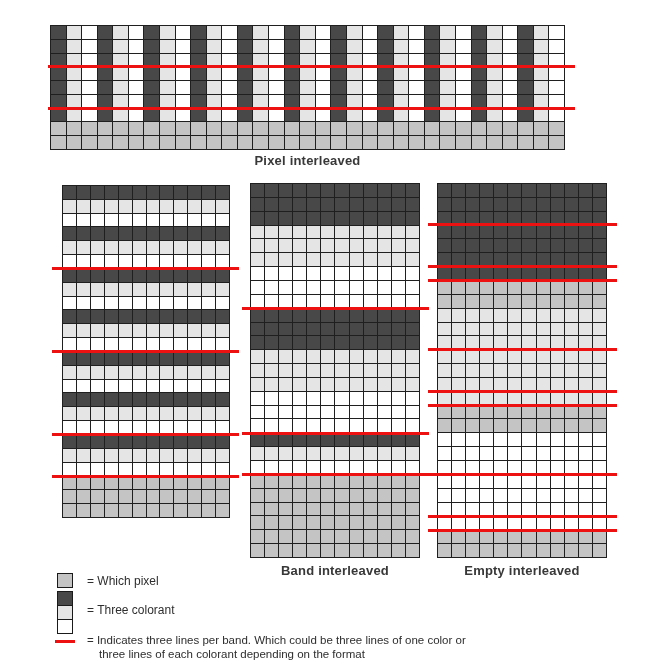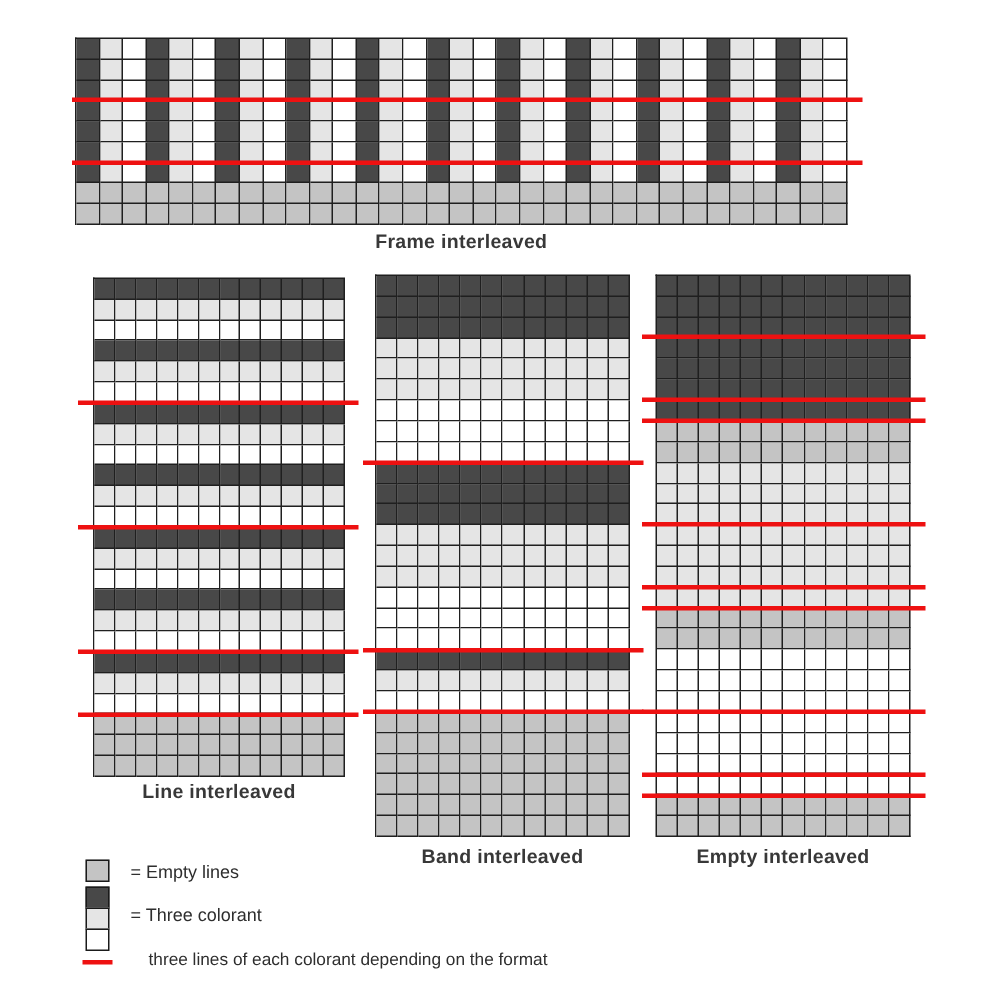--- a/index.html
+++ b/index.html
@@ -41,29 +41,30 @@
     position:absolute; width:20px; height:3px; background:var(--red);
   }
   .legend-note-line2{ padding-left:12px; }
 </style>
 </head>
 <body>
 
 <div id="canvas">
 
   <div class="legend-swatch" style="left:57px; top:573px; background:var(--empty);"></div>
-  <div class="legend-text" style="left:87px; top:574px;">= Empty lines</div>
+  <div class="legend-text" style="left:87px; top:574px;">= Which pixel</div>
 
   <div class="legend-swatch" style="left:57px; top:591px; background:var(--dark);"></div>
   <div class="legend-swatch" style="left:57px; top:605px; background:var(--light);"></div>
   <div class="legend-swatch" style="left:57px; top:619px; background:var(--white);"></div>
   <div class="legend-text" style="left:87px; top:603px;">= Three colorant</div>
 
   <div class="legend-red" style="left:55px; top:640px;"></div>
   <div class="legend-text" style="left:87px; top:634px; font-size:11.5px; line-height:13.5px; white-space:normal; width:560px;">
+    <div>= Indicates three lines per band. Which could be three lines of one color or</div>
     <div class="legend-note-line2">three lines of each colorant depending on the format</div>
   </div>
 <div class="grid-wrap" style="left: 50px; top: 25px; width: 515px; height: 125px;">
       <div class="cellgrid" style="grid-template-columns: repeat(33, 1fr); grid-template-rows: repeat(9, 1fr);">
         <div class="cell" style="background: rgb(72, 72, 72);"></div>
         <div class="cell" style="background: rgb(229, 229, 229);"></div>
         <div class="cell" style="background: rgb(255, 255, 255);"></div>
         <div class="cell" style="background: rgb(72, 72, 72);"></div>
         <div class="cell" style="background: rgb(229, 229, 229);"></div>
         <div class="cell" style="background: rgb(255, 255, 255);"></div>
@@ -355,21 +356,21 @@
         <div class="cell" style="background: rgb(196, 196, 196);"></div>
         <div class="cell" style="background: rgb(196, 196, 196);"></div>
         <div class="cell" style="background: rgb(196, 196, 196);"></div>
         <div class="cell" style="background: rgb(196, 196, 196);"></div>
         <div class="cell" style="background: rgb(196, 196, 196);"></div>
         <div class="cell" style="background: rgb(196, 196, 196);"></div>
       </div>
       <div class="redline" style="top: 40.1667px; left: -2px; width: 527px;"></div>
       <div class="redline" style="top: 81.8333px; left: -2px; width: 527px;"></div>
     </div>
-    <div class="caption" style="left: 50px; top: 153px; width: 515px;">Frame interleaved</div>
+    <div class="caption" style="left: 50px; top: 153px; width: 515px;">Pixel interleaved</div>
     <div class="grid-wrap" style="left: 62px; top: 185px; width: 168px; height: 333px;">
       <div class="cellgrid" style="grid-template-columns: repeat(12, 1fr); grid-template-rows: repeat(24, 1fr);">
         <div class="cell" style="background: rgb(72, 72, 72);"></div>
         <div class="cell" style="background: rgb(72, 72, 72);"></div>
         <div class="cell" style="background: rgb(72, 72, 72);"></div>
         <div class="cell" style="background: rgb(72, 72, 72);"></div>
         <div class="cell" style="background: rgb(72, 72, 72);"></div>
         <div class="cell" style="background: rgb(72, 72, 72);"></div>
         <div class="cell" style="background: rgb(72, 72, 72);"></div>
         <div class="cell" style="background: rgb(72, 72, 72);"></div>
@@ -652,21 +653,20 @@
         <div class="cell" style="background: rgb(196, 196, 196);"></div>
         <div class="cell" style="background: rgb(196, 196, 196);"></div>
         <div class="cell" style="background: rgb(196, 196, 196);"></div>
         <div class="cell" style="background: rgb(196, 196, 196);"></div>
       </div>
       <div class="redline" style="top: 81.75px; left: -10px; width: 187px;"></div>
       <div class="redline" style="top: 165px; left: -10px; width: 187px;"></div>
       <div class="redline" style="top: 248.25px; left: -10px; width: 187px;"></div>
       <div class="redline" style="top: 289.875px; left: -10px; width: 187px;"></div>
     </div>
-    <div class="caption" style="left: 62px; top: 520px; width: 168px;">Line interleaved</div>
     <div class="grid-wrap" style="left: 250px; top: 183px; width: 170px; height: 375px;">
       <div class="cellgrid" style="grid-template-columns: repeat(12, 1fr); grid-template-rows: repeat(27, 1fr);">
         <div class="cell" style="background: rgb(72, 72, 72);"></div>
         <div class="cell" style="background: rgb(72, 72, 72);"></div>
         <div class="cell" style="background: rgb(72, 72, 72);"></div>
         <div class="cell" style="background: rgb(72, 72, 72);"></div>
         <div class="cell" style="background: rgb(72, 72, 72);"></div>
         <div class="cell" style="background: rgb(72, 72, 72);"></div>
         <div class="cell" style="background: rgb(72, 72, 72);"></div>
         <div class="cell" style="background: rgb(72, 72, 72);"></div>

